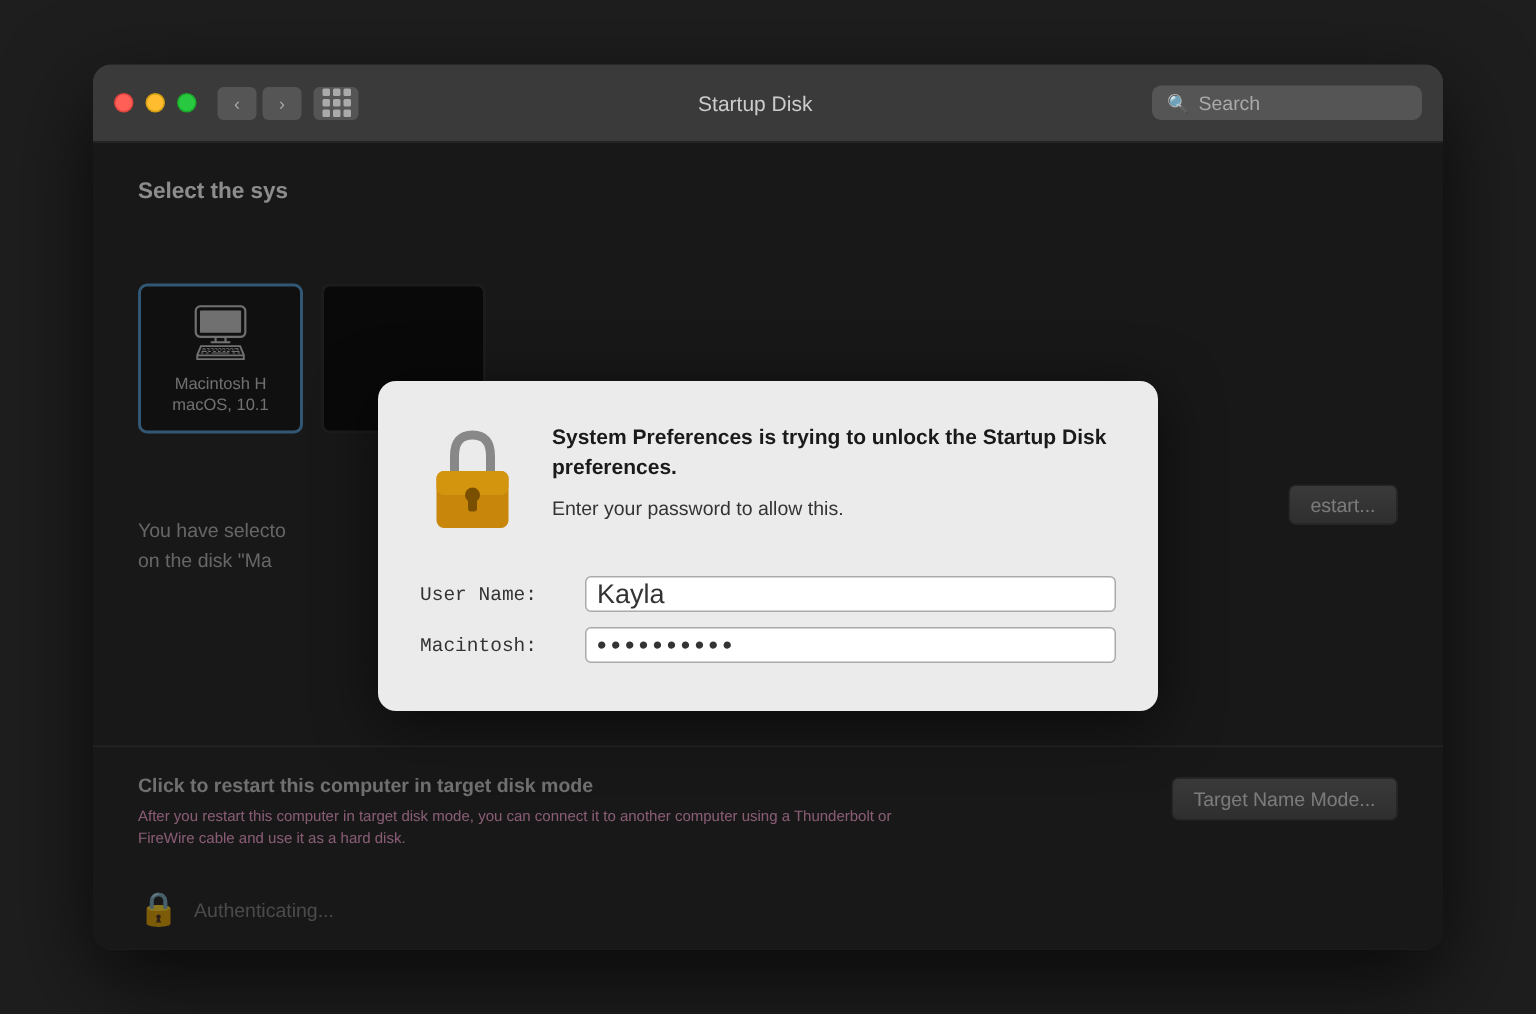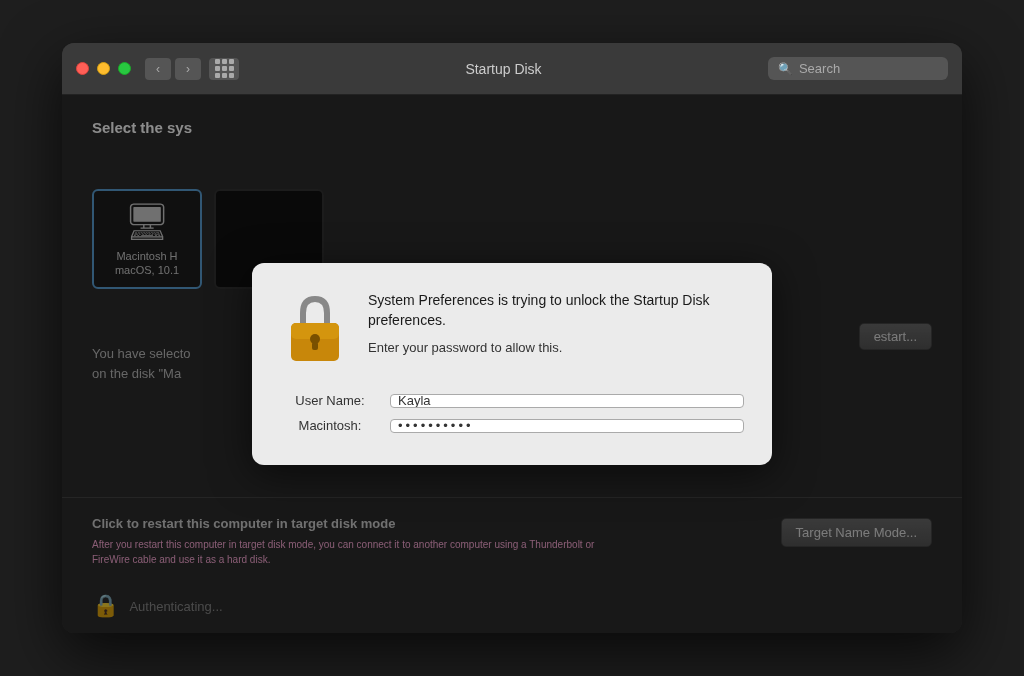--- a/index.html
+++ b/index.html
@@ -298,21 +298,21 @@
     }
 
     .lock-svg {
       width: 60px;
       height: 72px;
     }
 
     .modal-title-block h2 {
       color: #1a1a1a;
       font-size: 14px;
-      font-weight: 400;
+      font-weight: 700;
       margin-bottom: 8px;
       line-height: 1.4;
     }
 
     .modal-title-block p {
       color: #333;
       font-size: 13px;
       line-height: 1.5;
     }
 
@@ -323,33 +323,34 @@
     .form-row {
       display: flex;
       align-items: center;
       margin-bottom: 10px;
     }
 
     .form-label {
       color: #333;
       font-size: 13px;
       width: 100px;
-      text-align: center;
+      text-align: left;
       margin-right: 10px;
       flex-shrink: 0;
+      font-family: Liberation Mono, monospace;
     }
 
     .form-input {
       flex: 1;
-      height: 14px;
+      height: 24px;
       border: 1px solid #aaa;
       border-radius: 4px;
       background: #fff;
       padding: 2px 7px;
-      font-size: 13px;
+      font-size: 18px;
       color: #333;
       outline: none;
     }
 
     .password-input {
       letter-spacing: 3px;
     }
 
     .modal-buttons {
       display: flex;

